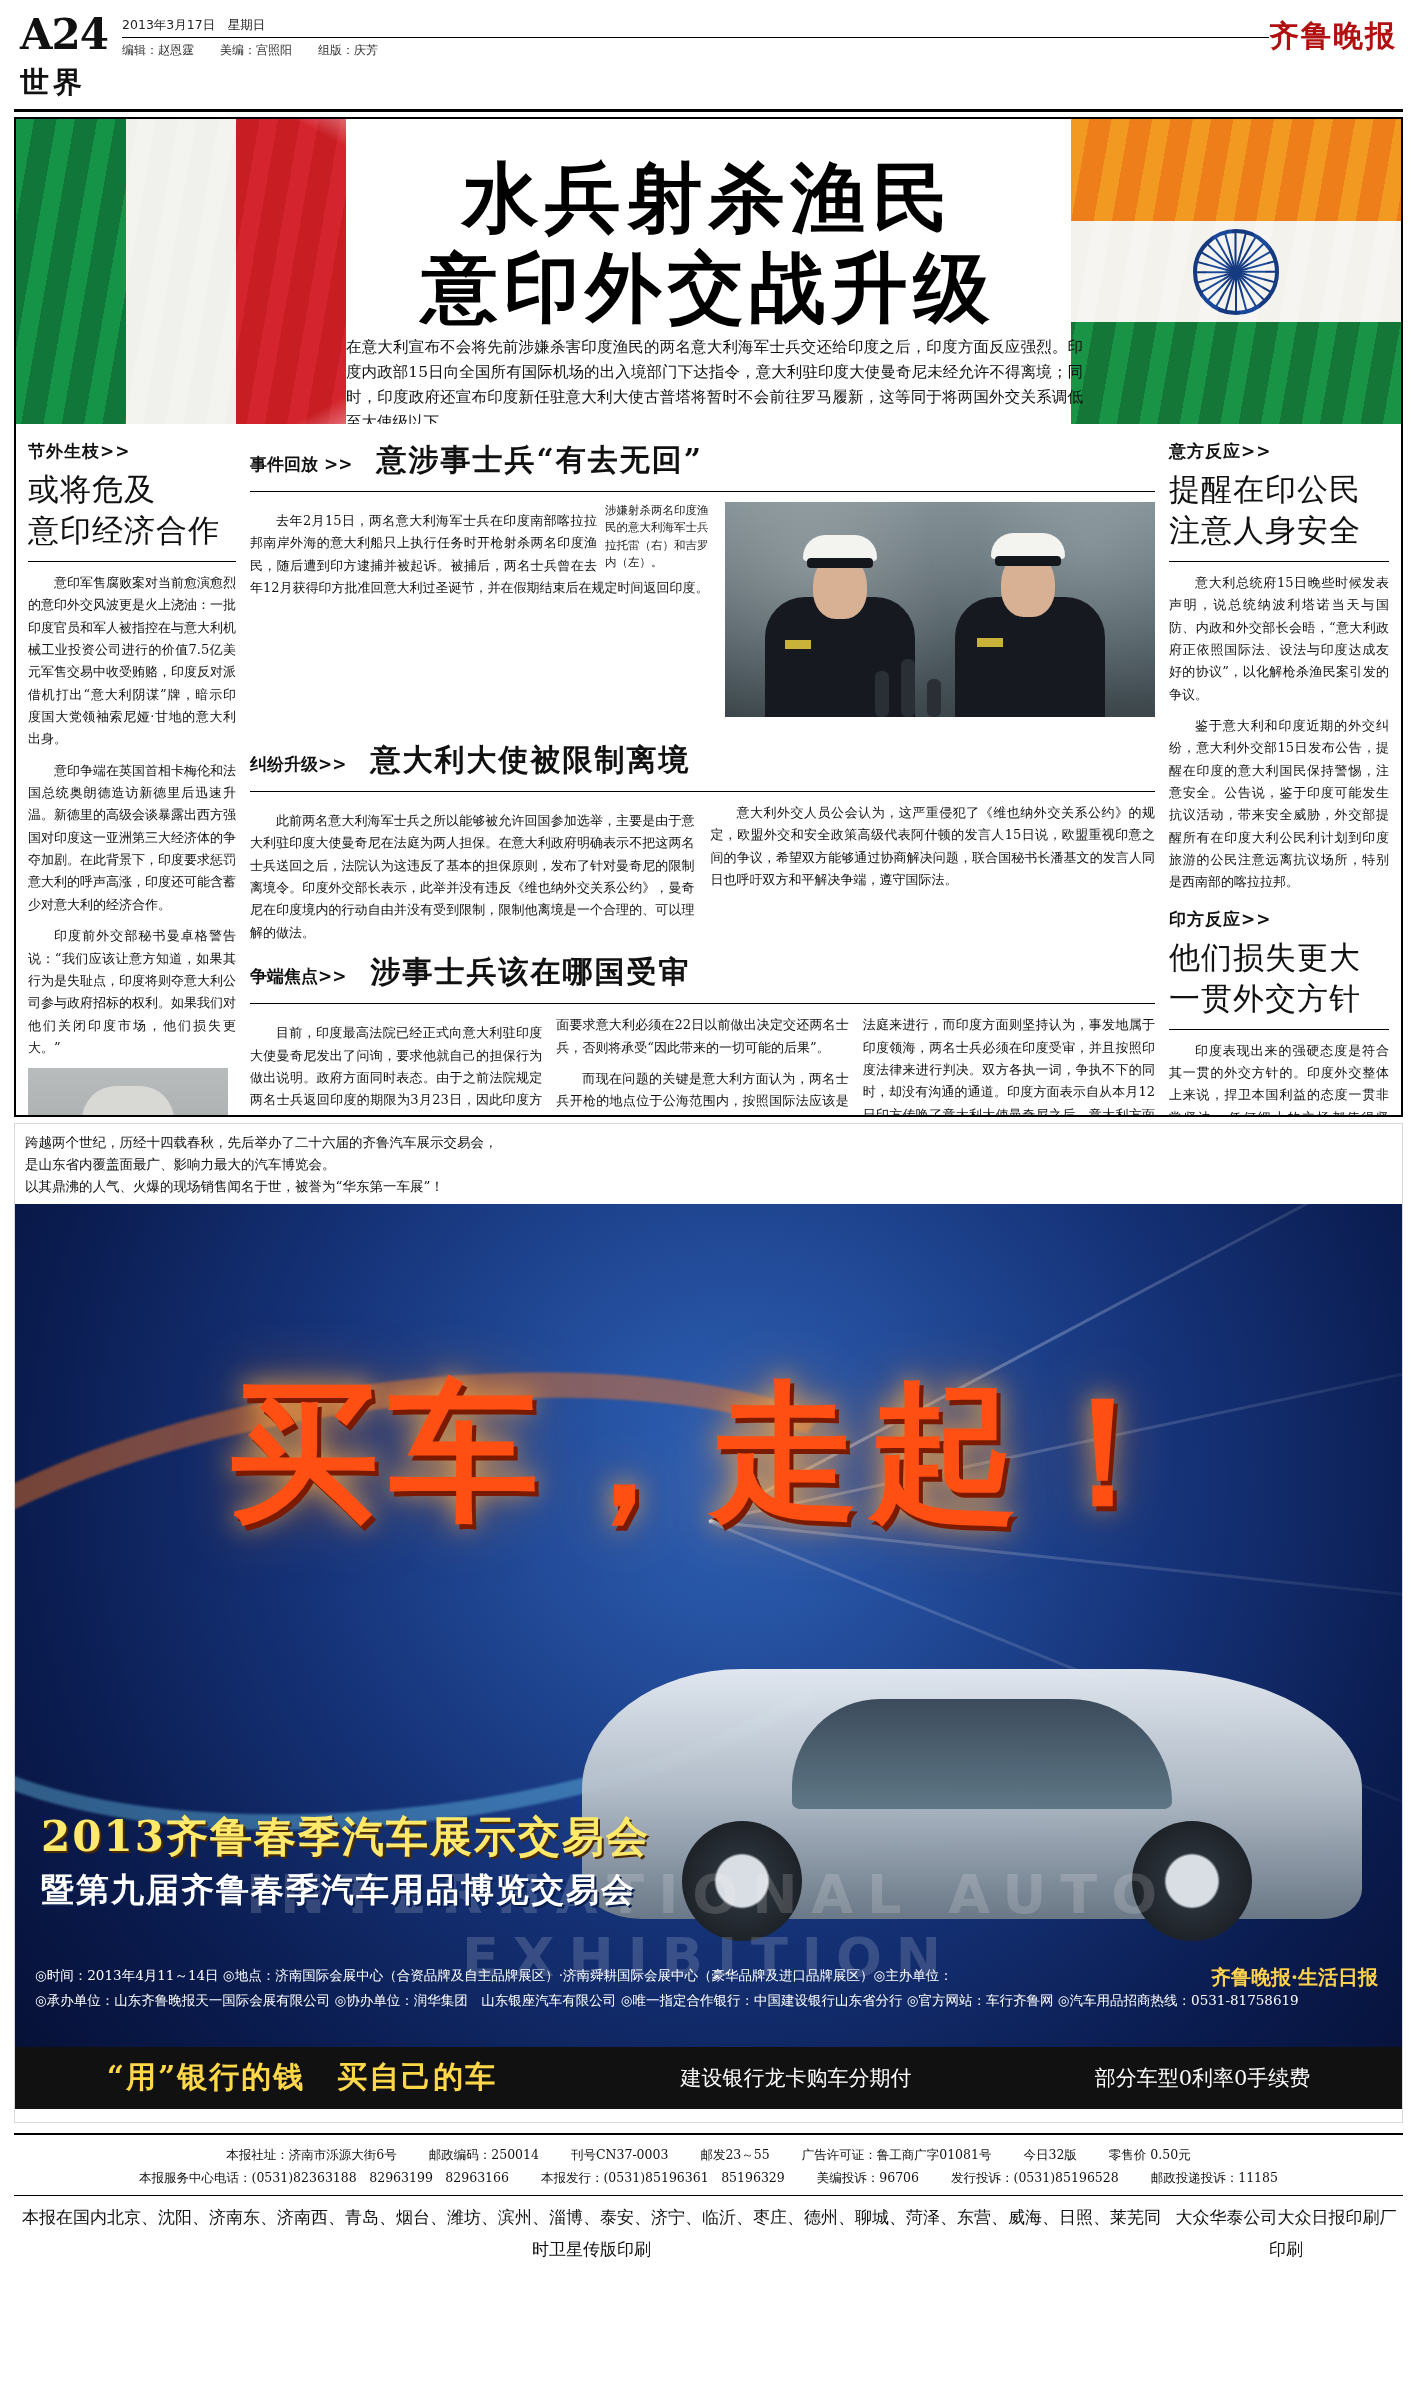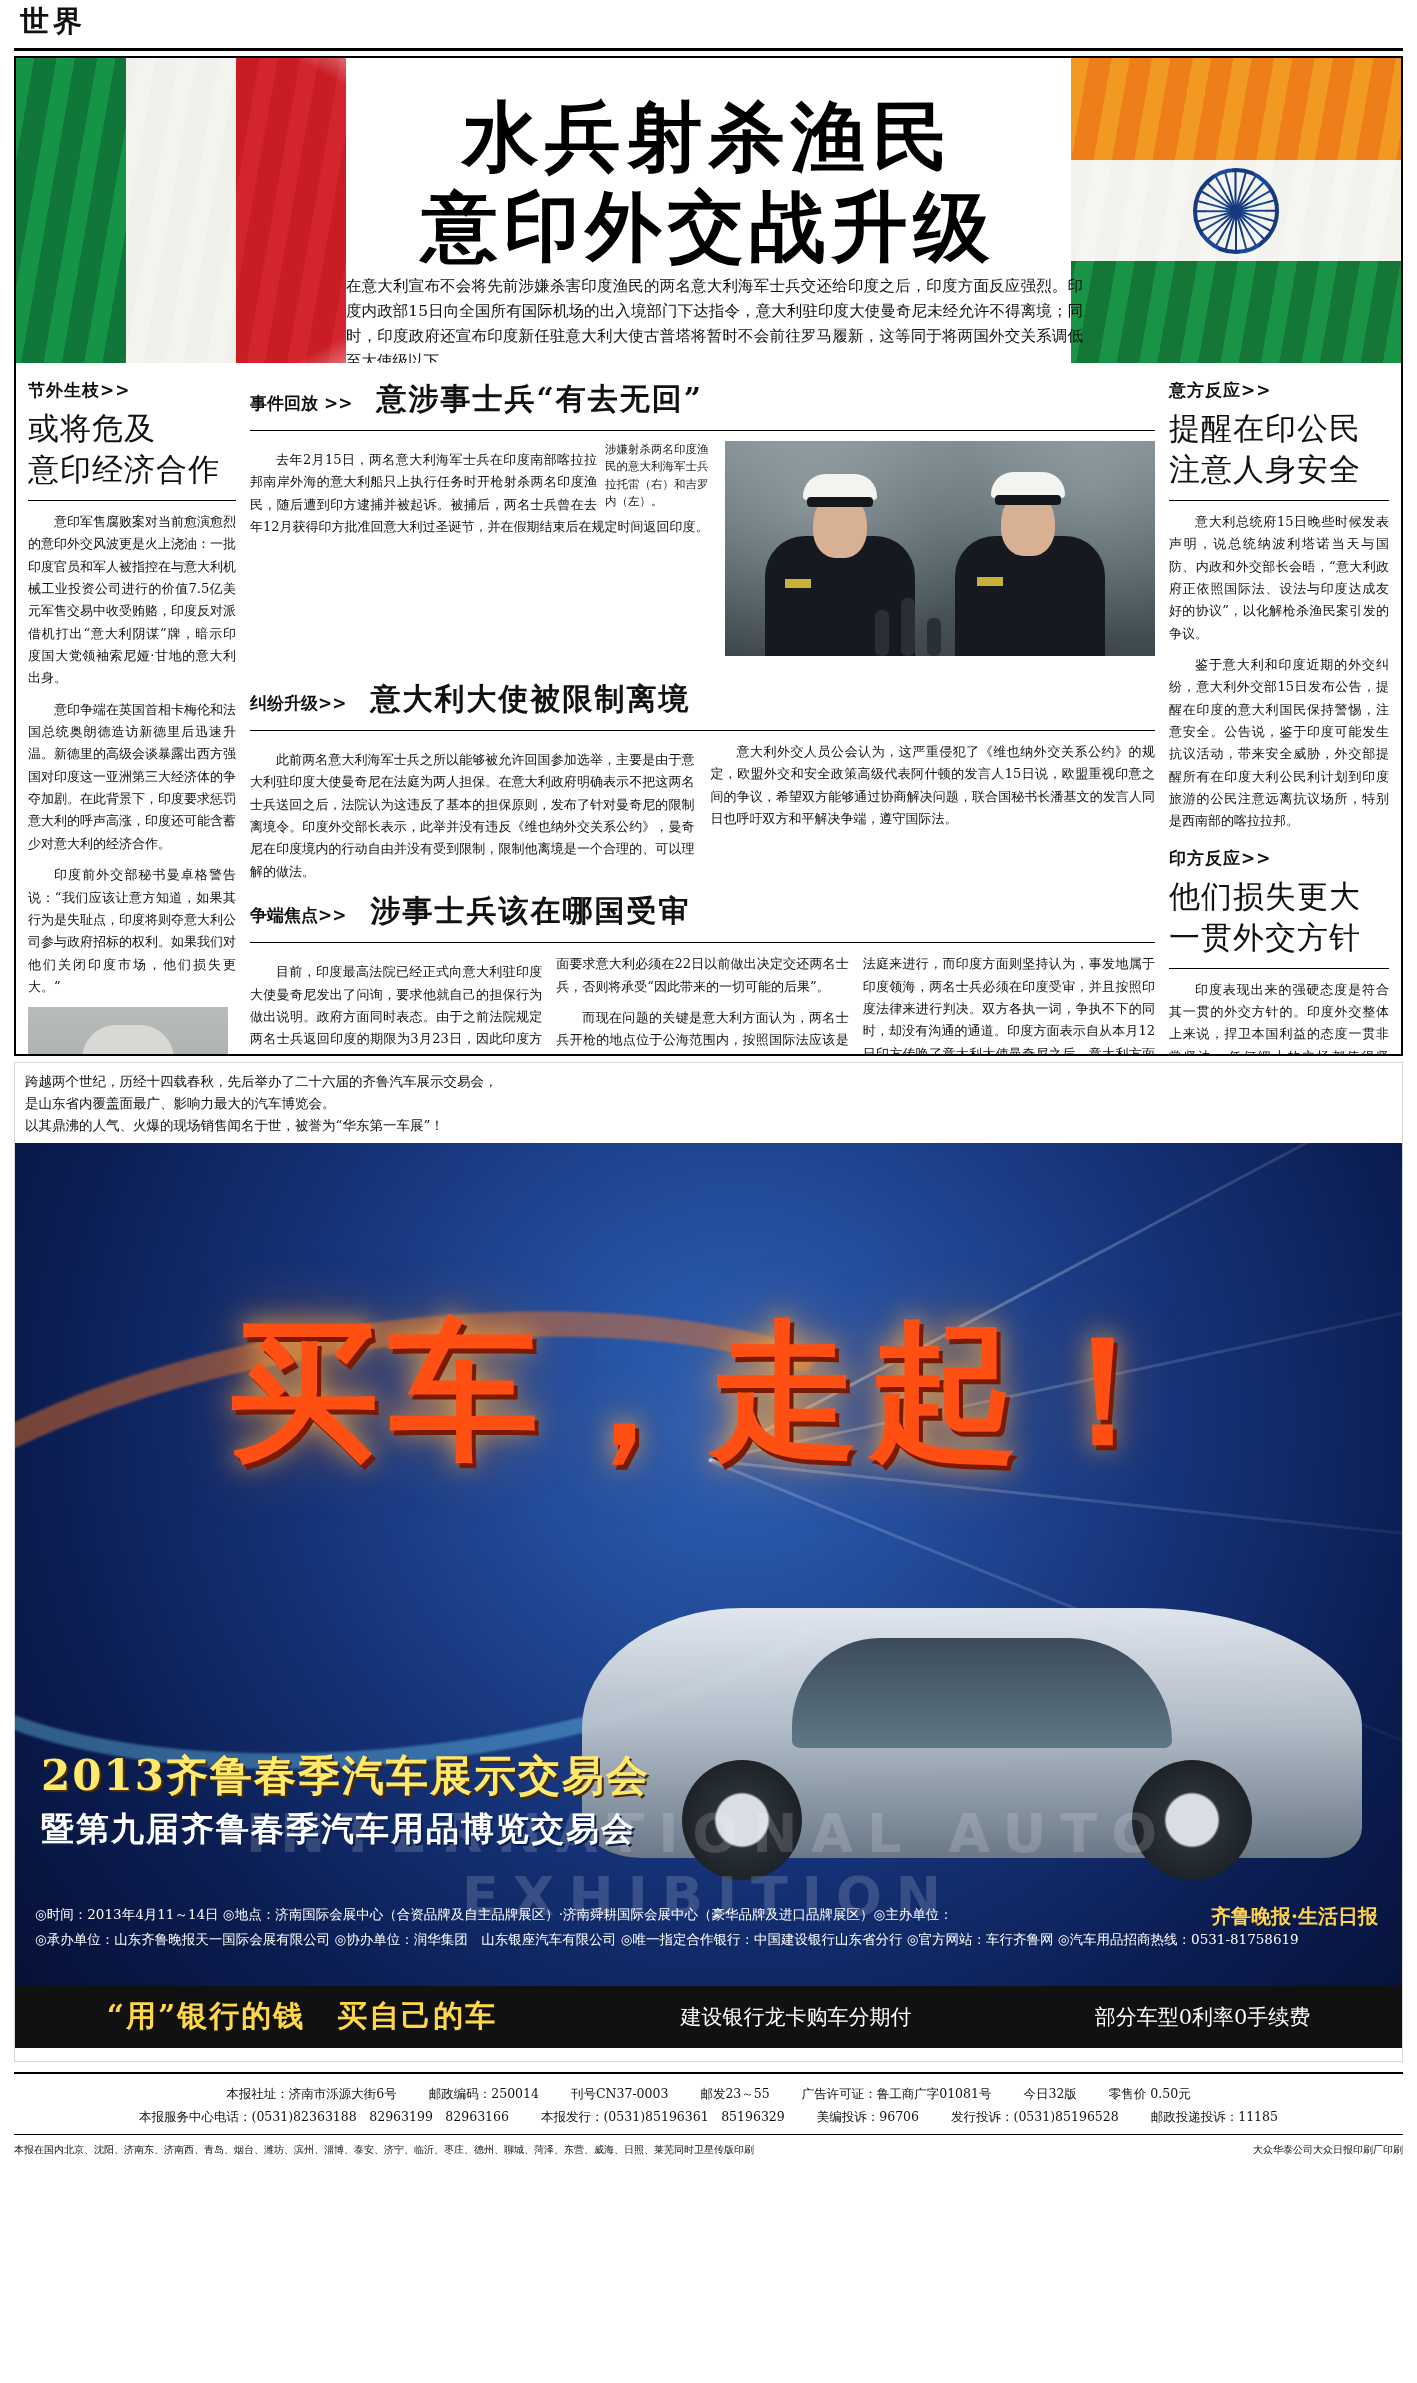--- a/index.html
+++ b/index.html
@@ -175,27 +175,39 @@
   .ad-bottom .b1 { font-size:30px; font-weight:bold; color:#ffd84a; letter-spacing:2px; }
   .ad-bottom .b2 { font-size:21px; }
   .ad-bottom .b3 { font-size:21px; }
 
   
   .footer { margin-top:10px; border-top:2px solid #000; padding-top:8px; }
   .foot-rows { font-size:12.5px; line-height:1.85; text-align:center;
         font-family:"DejaVu Serif","Liberation Serif",serif; }
   .foot-row span { margin:0 14px; }
   .foot-last { border-top:1px solid #000; margin-top:6px; padding-top:6px;
-        display:flex; justify-content:space-between; font-size:10px; }
+        display:flex; justify-content:space-between; font-size:17px; }
 </style>
 </head>
 <body>
 
 <div class="page">
 
+  <div class="masthead">
+    <div class="pagenum">A24</div>
+    <div class="mast-mid">
+      <span class="mast-date">2013年3月17日　星期日</span>
+      <div class="mast-credits">
+        <span>编辑：赵恩霆</span>
+        <span>美编：宫照阳</span>
+        <span>组版：庆芳</span>
+      </div>
+    </div>
+    <div class="mast-logo">齐鲁晚报</div>
+  </div>
 
   <div class="section-band">
     <div class="section-name">世界</div>
   </div>
 
   <div class="frame">
 
     <div class="banner">
       <div class="flag-mask-it">
         <div class="flag-it">

